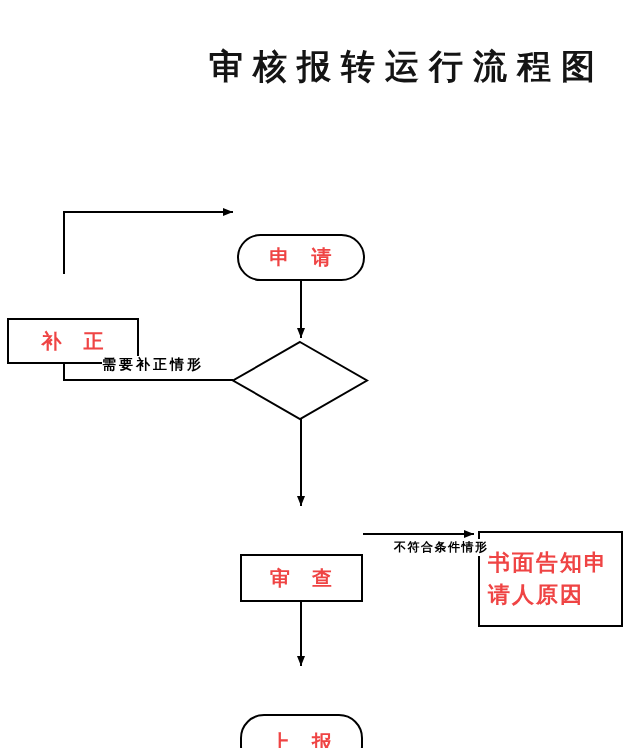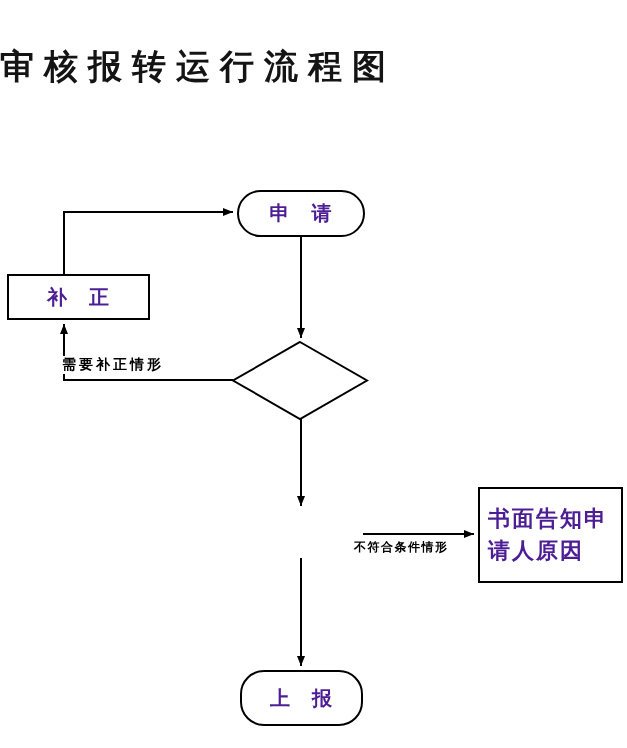--- a/index.html
+++ b/index.html
@@ -11,21 +11,21 @@
   }
   .canvas {
     position: relative;
     width: 627px; height: 748px;
     background: #ffffff;
     overflow: hidden;
   }
   .title {
     position: absolute;
     left: 0; top: 44px; width: 605px;
-    text-align: left;
+    text-align: right;
     font-family: Liberation Serif, serif;
     font-size: 34px;
     font-weight: bold;
     letter-spacing: 10px;
     color: #141414;
     white-space: nowrap;
   }
   svg.wires {
     position: absolute;
     left: 0; top: 0;
@@ -33,26 +33,27 @@
   }
   .node {
     position: absolute;
     border: 2px solid #000;
     background: #ffffff;
     display: flex;
     align-items: center;
     justify-content: center;
     font-size: 20px;
     font-weight: bold;
-    color: #4c1d95;
+    color: #ef4444;
     letter-spacing: 1px;
+    margin-top: 44px;
   }
   .stadium { border-radius: 24px; }
   .node-apply      { left: 237px; top: 190px; width: 128px; height: 47px; }
-  .node-correction { left: 7px;   top: 274px; width: 143px; height: 46px; justify-content: center; }
+  .node-correction { left: 7px;   top: 274px; width: 132px; height: 46px; justify-content: center; }
   .node-review     { left: 240px; top: 510px; width: 123px; height: 48px; }
   .node-report     { left: 240px; top: 670px; width: 123px; height: 56px; }
   .node-notify {
     left: 478px; top: 487px; width: 145px; height: 96px;
     justify-content: flex-start;
     text-align: left;
     padding: 0 8px;
     font-size: 22px;
     letter-spacing: 2px;
     line-height: 1.45;
@@ -62,20 +63,21 @@
     position: absolute;
     left: 240px; top: 364px; width: 120px; height: 32px;
     display: flex; align-items: center; justify-content: center;
     font-size: 20px; font-weight: bold; letter-spacing: 1px;
   }
   .edge-label {
     position: absolute;
     font-weight: bold;
     background: #ffffff;
     white-space: nowrap;
+    margin-left: 40px;
   }
   .edge-label-correction {
     left: 62px; top: 356px;
     font-size: 14px;
     letter-spacing: 3px;
   }
   .edge-label-notify {
     left: 354px; top: 539px;
     font-size: 12px;
     letter-spacing: 1.5px;
@@ -112,20 +114,23 @@
 
   <div class="node stadium node-apply">
     <span>申　请</span>
   </div>
 
   <div class="node node-correction">
     <span>补　正</span>
   </div>
 
 
+  <div class="node node-review">
+    <span>审　查</span>
+  </div>
 
   <div class="node node-notify">
     <span>书面告知申请人原因</span>
   </div>
 
   <div class="node stadium node-report">
     <span>上　报</span>
   </div>
 
   <div class="edge-label edge-label-correction">需要补正情形</div>

